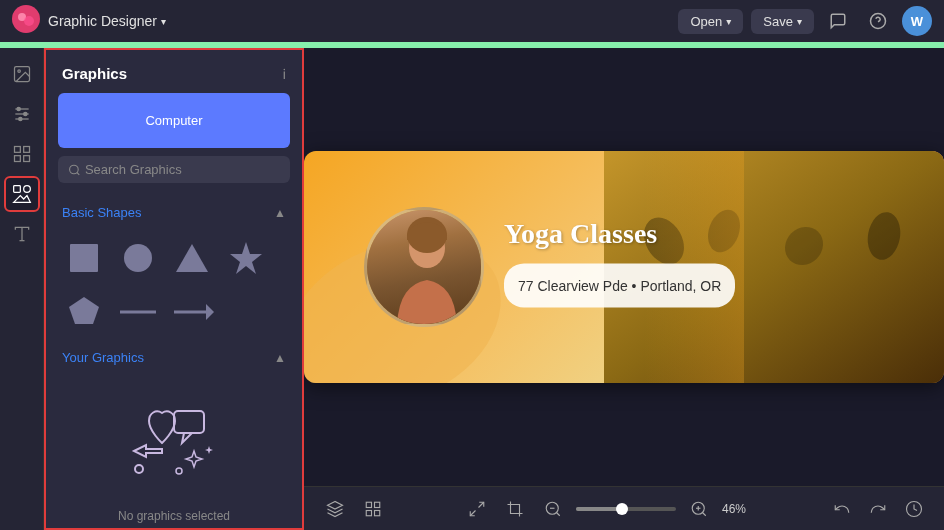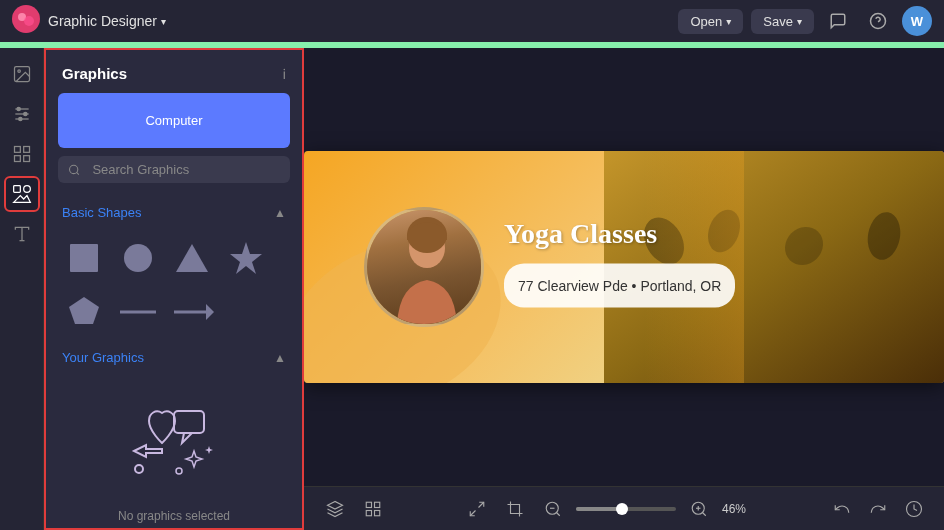--- a/index.html
+++ b/index.html
@@ -153,21 +153,21 @@
       cursor: pointer;
       width: calc(100% - 24px);
     }
     .panel-search {
       margin: 0 12px 16px;
       display: flex;
       align-items: center;
       background: #3a3a4e;
       border-radius: 6px;
       padding: 6px 10px;
-      gap: 12px;
+      gap: 4px;
     }
     .panel-search input {
       background: none;
       border: none;
       color: #ccc;
       font-size: 13px;
       outline: none;
       width: 100%;
     }
     .panel-search input::placeholder { color: #888; }
@@ -224,21 +224,21 @@
     .canvas-content {
       flex: 1;
       display: flex;
       align-items: center;
       justify-content: center;
       overflow: hidden;
     }
     .canvas-banner {
       width: 640px;
       height: 232px;
-      border-radius: 4px;
+      border-radius: 12px;
       overflow: hidden;
       position: relative;
       box-shadow: 0 4px 20px rgba(0,0,0,0.5);
     }
 
     
     .bottom-bar {
       height: 44px;
       background: #252535;
       border-top: 1px solid #333;

